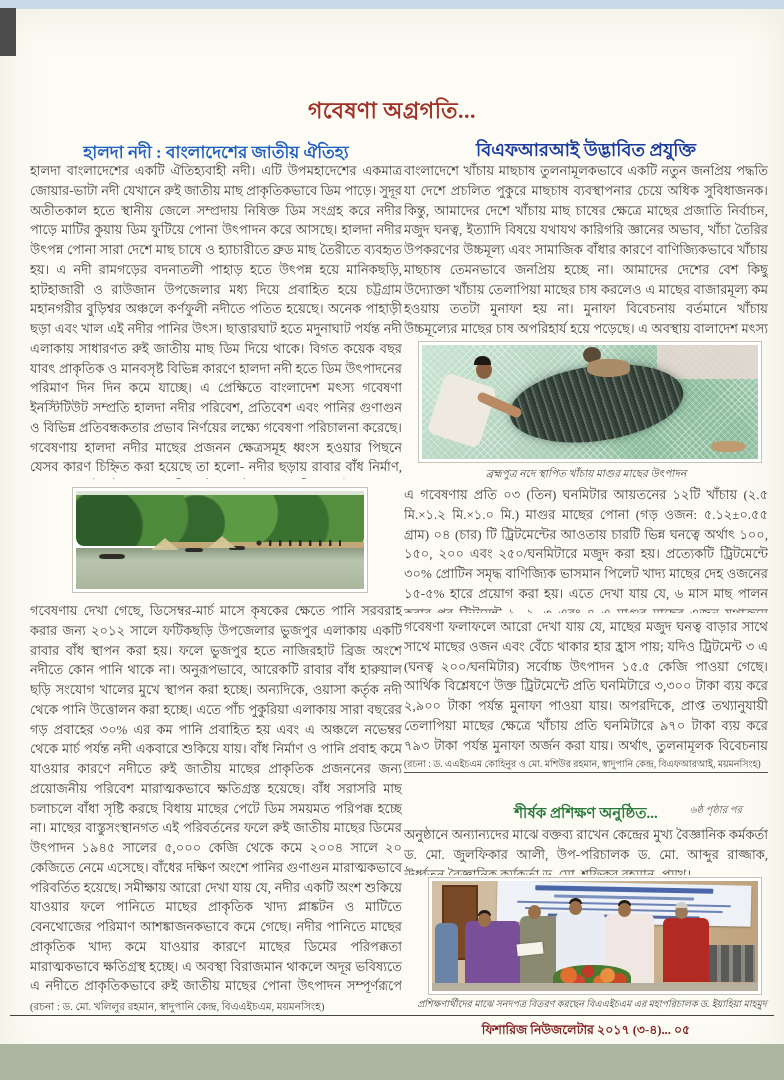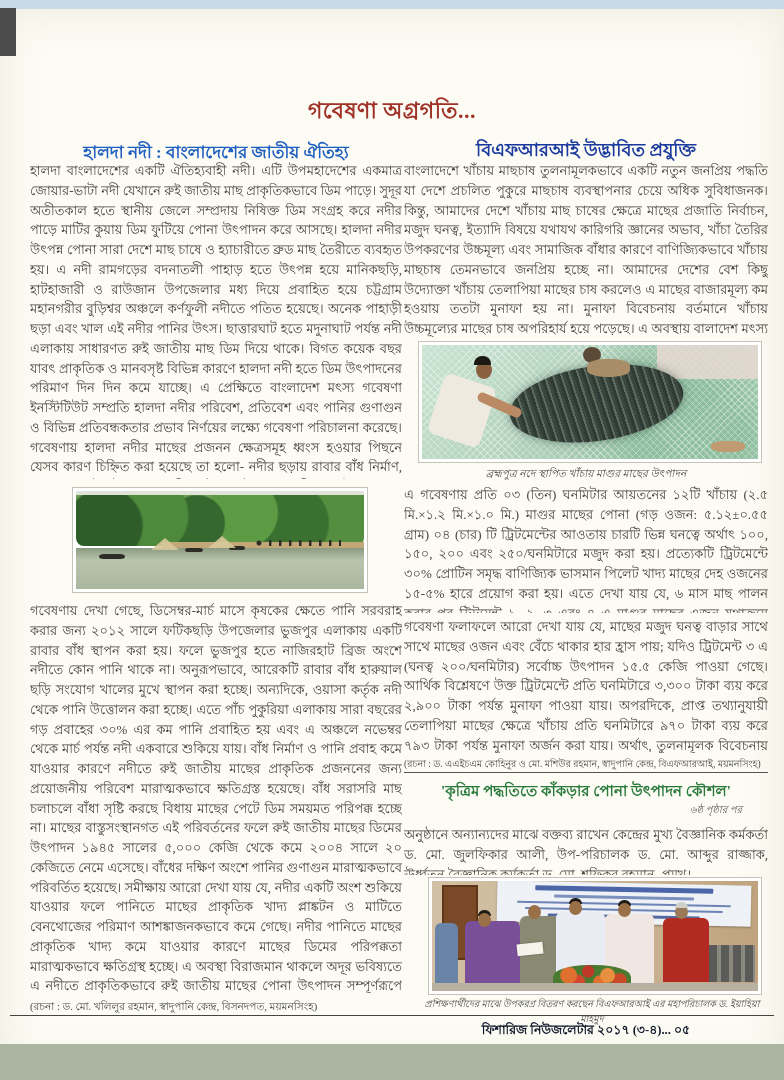--- a/index.html
+++ b/index.html
@@ -21,21 +21,21 @@
   .art-title-r{top:104px;text-align:center;color:#1b3a9e;font-size:18px;font-weight:bold;}
   .art-subtitle-r{top:128px;text-align:center;color:#3a6fc0;font-size:14px;font-weight:bold;}
   .body-text{font-size:13px;line-height:1.52;color:#45433c;text-align:justify;overflow:hidden;}
   .credit{font-size:10.5px;color:#4a4a45;}
   .caption{font-size:10.5px;font-style:italic;color:#4a4a45;text-align:center;}
   .rule{position:absolute;height:1px;background:#555;}
   .green-title{position:absolute;left:404px;width:364px;text-align:center;color:#2a7a3c;
         font-weight:bold;font-size:15px;}
   .cont-note{position:absolute;left:690px;top:793px;font-size:10px;font-style:italic;color:#55534c;}
   .footer-text{position:absolute;left:404px;top:1012px;width:364px;text-align:center;
-        font-size:12.5px;font-weight:bold;color:#0f172a;}
+        font-size:12.5px;font-weight:bold;color:#7f1d1d;}
   
   .photo{position:absolute;background:#fff;border:1px solid #c5c2b8;padding:3px;box-sizing:border-box;}
   .photo-inner{position:relative;width:100%;height:100%;overflow:hidden;}
   
   .river-sky{position:absolute;left:0;top:0;width:100%;height:18%;background:#dfe4d8;}
   .river-trees{position:absolute;left:0;top:4%;width:100%;height:52%;
         background:
          radial-gradient(circle at 10% 60%, #2e5d2a 0 14%, transparent 15%),
          radial-gradient(circle at 25% 40%, #4e8a3c 0 18%, transparent 19%),
          radial-gradient(circle at 42% 55%, #35682e 0 16%, transparent 17%),
@@ -117,21 +117,21 @@
         <div class="boat" style="left:8%;top:64%;width:26px;height:5px;"></div>
         <div class="boat" style="left:38%;top:58%;width:18px;height:4px;"></div>
         <div class="boat" style="left:53%;top:56%;width:16px;height:4px;"></div>
         <div class="net-shape" style="left:26%;top:48%;"></div>
         <div class="net-shape" style="left:46%;top:46%;"></div>
         <div class="people-dots" style="left:62%;top:50%;width:30%;"></div>
       </div>
     </div>
 
     <div class="col-l body-text" style="position:absolute;top:592px;height:392px;">গবেষণায় দেখা গেছে, ডিসেম্বর-মার্চ মাসে কৃষকের ক্ষেতে পানি সরবরাহ করার জন্য ২০১২ সালে ফটিকছড়ি উপজেলার ভুজপুর এলাকায় একটি রাবার বাঁধ স্থাপন করা হয়। ফলে ভুজপুর হতে নাজিরহাট ব্রিজ অংশে নদীতে কোন পানি থাকে না। অনুরূপভাবে, আরেকটি রাবার বাঁধ হারুয়াল ছড়ি সংযোগ খালের মুখে স্থাপন করা হচ্ছে। অন্যদিকে, ওয়াসা কর্তৃক নদী থেকে পানি উত্তোলন করা হচ্ছে। এতে পাঁচ পুকুরিয়া এলাকায় সারা বছরের গড় প্রবাহের ৩০% এর কম পানি প্রবাহিত হয় এবং এ অঞ্চলে নভেম্বর থেকে মার্চ পর্যন্ত নদী একবারে শুকিয়ে যায়। বাঁধ নির্মাণ ও পানি প্রবাহ কমে যাওয়ার কারণে নদীতে রুই জাতীয় মাছের প্রাকৃতিক প্রজননের জন্য প্রয়োজনীয় পরিবেশ মারাত্মকভাবে ক্ষতিগ্রস্ত হয়েছে। বাঁধ সরাসরি মাছ চলাচলে বাঁধা সৃষ্টি করছে বিধায় মাছের পেটে ডিম সময়মত পরিপক্ক হচ্ছে না। মাছের বাস্তুসংস্থানগত এই পরিবর্তনের ফলে রুই জাতীয় মাছের ডিমের উৎপাদন ১৯৪৫ সালের ৫,০০০ কেজি থেকে কমে ২০০৪ সালে ২০ কেজিতে নেমে এসেছে। বাঁধের দক্ষিণ অংশে পানির গুণাগুন মারাত্মকভাবে পরিবর্তিত হয়েছে। সমীক্ষায় আরো দেখা যায় যে, নদীর একটি অংশ শুকিয়ে যাওয়ার ফলে পানিতে মাছের প্রাকৃতিক খাদ্য প্লাঙ্কটন ও মাটিতে বেনথোজের পরিমাণ আশঙ্কাজনকভাবে কমে গেছে। নদীর পানিতে মাছের প্রাকৃতিক খাদ্য কমে যাওয়ার কারণে মাছের ডিমের পরিপক্কতা মারাত্মকভাবে ক্ষতিগ্রস্থ হচ্ছে। এ অবস্থা বিরাজমান থাকলে অদূর ভবিষ্যতে এ নদীতে প্রাকৃতিকভাবে রুই জাতীয় মাছের পোনা উৎপাদন সম্পূর্ণরূপে বন্ধ হয়ে যেতে পারে। এতে ভবিষ্যতে গুণগত মানসম্পন্ন ব্রুড মাছের অভাবে হ্যাচারীতে উৎপাদিত রুই জাতীয় মাছের পোনার গুণগতমান সঠিক রাখা সম্ভব হবে না- যা মৎস্য চাষে মারাত্মক নেতিবাচক প্রভাব পড়বে। তাই জাতীয় ঐতিহ্য এবং রুই জাতীয় মাছের বিশুদ্ধ পোনা উৎপাদন বিবেচনায় হালদা নদীতে সারা বছর পানি প্রবাহ নিশ্চিত করতে হবে।</div>
-    <div class="col-l credit" style="position:absolute;top:990px;">(রচনা : ড. মো. খলিলুর রহমান, স্বাদুপানি কেন্দ্র, বিসনদপত, ময়মনসিংহ)</div>
+    <div class="col-l credit" style="position:absolute;top:990px;">(রচনা : ড. মো. খলিলুর রহমান, স্বাদুপানি কেন্দ্র, বিএএইচএম, ময়মনসিংহ)</div>
 
     <div class="col-r art-title-r" style="position:absolute;margin-top:23px;">বিএফআরআই উদ্ভাবিত প্রযুক্তি</div>
     <div class="col-r body-text" style="position:absolute;top:152px;height:178px;">বাংলাদেশে খাঁচায় মাছচাষ তুলনামূলকভাবে একটি নতুন জনপ্রিয় পদ্ধতি যা দেশে প্রচলিত পুকুরে মাছচাষ ব্যবস্থাপনার চেয়ে অধিক সুবিধাজনক। কিন্তু, আমাদের দেশে খাঁচায় মাছ চাষের ক্ষেত্রে মাছের প্রজাতি নির্বাচন, মজুদ ঘনত্ব, ইত্যাদি বিষয়ে যথাযথ কারিগরি জ্ঞানের অভাব, খাঁচা তৈরির উপকরণের উচ্চমূল্য এবং সামাজিক বাঁধার কারণে বাণিজ্যিকভাবে খাঁচায় মাছচাষ তেমনভাবে জনপ্রিয় হচ্ছে না। আমাদের দেশের বেশ কিছু উদ্যোক্তা খাঁচায় তেলাপিয়া মাছের চাষ করলেও এ মাছের বাজারমূল্য কম হওয়ায় ততটা মুনাফা হয় না। মুনাফা বিবেচনায় বর্তমানে খাঁচায় উচ্চমূল্যের মাছের চাষ অপরিহার্য হয়ে পড়েছে। এ অবস্থায় বালাদেশ মৎস্য গবেষণা ইনস্টিটিউট খাঁচায় উচ্চমূল্যের দেশীয় মাগুর মাছের উপযোগিতা নির্ণয়ে গবেষণা কার্যক্রম শুরু করে। খাঁচায় মাগুর মাছের চাষ বিষয়ক গবেষণা ময়মনসিংহ শহর সংলগ্ন পুরাতন ব্রহ্মপুত্র নদে ২০১৬-২০১৭ সালে পরিচালনা করা হয়।</div>
 
     <div class="photo" style="left:418px;top:332px;width:344px;height:122px;">
       <div class="photo-inner">
         <div class="net-bg"></div>
         <div class="pink-corner"></div>
         <div class="fish-pile"></div>
         <div class="man-head" style="left:16%;top:14%;width:16px;height:18px;background:#8a5f40;"></div>
@@ -143,21 +143,21 @@
         <div class="man-body" style="left:86%;top:84%;width:10%;height:10%;background:#c09a70;border-radius:40%;"></div>
       </div>
     </div>
 
     <div class="col-r caption" style="position:absolute;top:457px;">ব্রহ্মপুত্র নদে স্থাপিত খাঁচায় মাগুর মাছের উৎপাদন</div>
     <div class="col-r body-text" style="position:absolute;top:476px;height:128px;">এ গবেষণায় প্রতি ০৩ (তিন) ঘনমিটার আয়তনের ১২টি খাঁচায় (২.৫ মি.×১.২ মি.×১.০ মি.) মাগুর মাছের পোনা (গড় ওজন: ৫.১২±০.৫৫ গ্রাম) ০৪ (চার) টি ট্রিটমেন্টের আওতায় চারটি ভিন্ন ঘনত্বে অর্থাৎ ১০০, ১৫০, ২০০ এবং ২৫০/ঘনমিটারে মজুদ করা হয়। প্রত্যেকটি ট্রিটমেন্টে ৩০% প্রোটিন সমৃদ্ধ বাণিজ্যিক ভাসমান পিলেট খাদ্য মাছের দেহ ওজনের ১৫-৫% হারে প্রয়োগ করা হয়। এতে দেখা যায় যে, ৬ মাস মাছ পালন করার পর ট্রিটমেন্ট ১, ২, ৩ এবং ৪ এ মাগুর মাছের ওজন যথাক্রমে ১৪৮±৫.২১ গ্রাম, ১৩৬±৩.৯৫ গ্রাম, ১২৫±৪.৬৮ গ্রাম এবং ১০৬±৫.৯৬ গ্রাম হয়। মাছ বেঁচে থাকার হার ছিল যথাক্রমে ৭৪%, ৬৫%, ৬২% এবং ৫৫%।</div>
     <div class="col-r body-text" style="position:absolute;top:608px;height:136px;">গবেষণা ফলাফলে আরো দেখা যায় যে, মাছের মজুদ ঘনত্ব বাড়ার সাথে সাথে মাছের ওজন এবং বেঁচে থাকার হার হ্রাস পায়; যদিও ট্রিটমেন্ট ৩ এ (ঘনত্ব ২০০/ঘনমিটার) সর্বোচ্চ উৎপাদন ১৫.৫ কেজি পাওয়া গেছে। আর্থিক বিশ্লেষণে উক্ত ট্রিটমেন্টে প্রতি ঘনমিটারে ৩,৩০০ টাকা ব্যয় করে ২,৯০০ টাকা পর্যন্ত মুনাফা পাওয়া যায়। অপরদিকে, প্রাপ্ত তথ্যানুযায়ী তেলাপিয়া মাছের ক্ষেত্রে খাঁচায় প্রতি ঘনমিটারে ৯৭০ টাকা ব্যয় করে ৭৯৩ টাকা পর্যন্ত মুনাফা অর্জন করা যায়। অর্থাৎ, তুলনামূলক বিবেচনায় খাঁচায় মাগুর মাছ চাষ করে তেলাপিয়া মাছের চেয়ে প্রায় ৩.৫ গুণ অধিক লাভবান হওয়া সম্ভব। খাঁচায় মাছ চাষের ক্ষেত্রে মাগুর মাছ একটি সম্ভাবনাময় প্রজাতি।</div>
     <div class="col-r credit" style="position:absolute;top:748px;font-size:9.5px;">(রচনা : ড. এএইচএম কোহিনুর ও মো. মশিউর রহমান, স্বাদুপানি কেন্দ্র, বিএফআরআই, ময়মনসিংহ)</div>
     <div class="rule" style="left:404px;top:763px;width:364px;"></div>
 
-    <div class="green-title" style="top:770px;">'কৃত্রিম পদ্ধতিতে কাঁকড়ার পোনা উৎপাদন কৌশল'</div>
+    <div class="green-title" style="top:792px;">শীর্ষক প্রশিক্ষণ অনুষ্ঠিত...</div>
     <div class="cont-note">৬ষ্ঠ পৃষ্ঠার পর</div>
     <div class="col-r body-text" style="position:absolute;top:816px;height:50px;">অনুষ্ঠানে অন্যান্যদের মাঝে বক্তব্য রাখেন কেন্দ্রের মুখ্য বৈজ্ঞানিক কর্মকর্তা ড. মো. জুলফিকার আলী, উপ-পরিচালক ড. মো. আব্দুর রাজ্জাক, ঊর্ধ্বতন বৈজ্ঞানিক কর্মকর্তা ড. মো. শফিকুর রহমান, প্রমুখ।</div>
 
     <div class="photo" style="left:428px;top:868px;width:334px;height:118px;">
       <div class="photo-inner">
         <div class="cer-wall"></div>
         <div class="cer-door"></div>
         <div class="cer-banner">
           <div class="banner-line t1"></div>
           <div class="banner-line t2"></div>
@@ -180,21 +180,21 @@
         <div class="certificate" style="left:26%;top:56%;"></div>
         <div class="person" style="left:71%;top:34%;width:14%;height:58%;background:#b22a22;"></div>
         <div class="p-head" style="left:74.5%;top:22%;background:#9a7a58;"></div>
         <div class="p-hair" style="left:74.5%;top:19%;background:#cfcfc8;"></div>
         <div class="chairs"></div>
         <div class="bouquet"></div>
         <div class="cer-floor"></div>
       </div>
     </div>
 
-    <div class="caption" style="position:absolute;left:412px;top:988px;width:360px;font-size:9.5px;">প্রশিক্ষণার্থীদের মাঝে উপকরণ্র বিতরণ করছেন বিএফআরআই এর মহাপরিচালক ড. ইয়াহিয়া মাহমুদ</div>
+    <div class="caption" style="position:absolute;left:412px;top:988px;width:360px;font-size:9.5px;">প্রশিক্ষণার্থীদের মাঝে সনদপত্র বিতরণ করছেন বিএএইচএম এর মহাপরিচালক ড. ইয়াহিয়া মাহমুদ</div>
 
     <div class="rule" style="left:10px;top:1006px;width:764px;background:#444;"></div>
     <div class="footer-text">ফিশারিজ নিউজলেটার ২০১৭ (৩-৪)... ০৫</div>
   </div>
 
   <div class="corner-block"></div>
   <div class="page-edge"></div>
 </div>
 
 </body></html>

